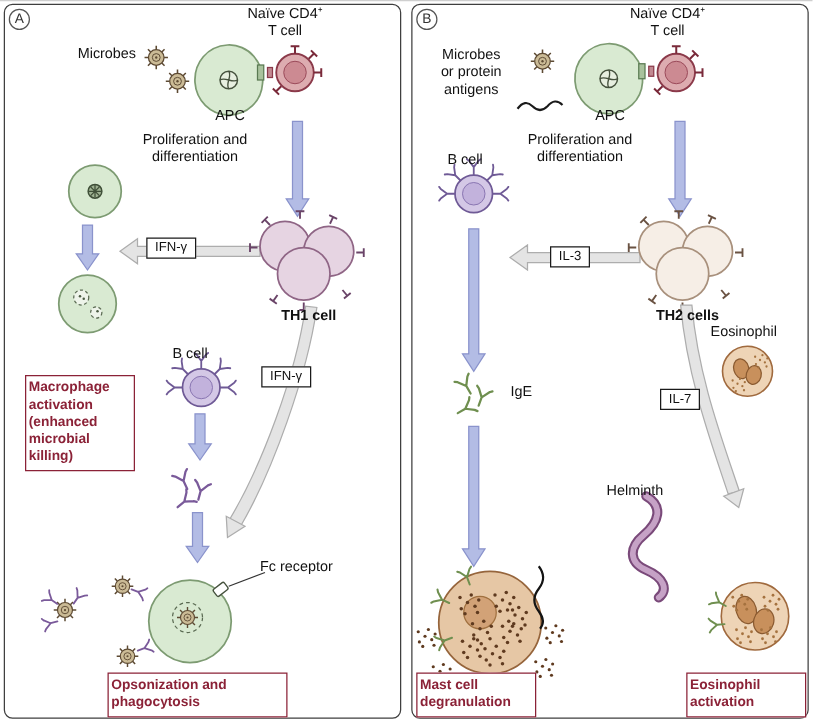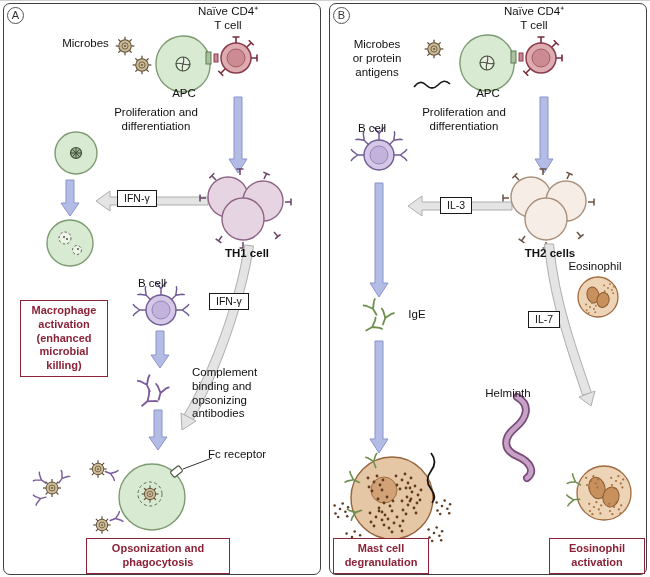--- a/index.html
+++ b/index.html
@@ -7,21 +7,21 @@
   #fig{position:relative;width:650px;height:577px;background:#fff;border-top:1px solid #cfcfcf;overflow:hidden}
   .panel{position:absolute;top:2px;width:318px;height:572px;border:1.3px solid #3f3f3f;border-radius:7px;background:#fff}
   #panelA{left:3px}
   #panelB{left:329px}
   svg.layer{position:absolute;left:0;top:0}
   .lbl{position:absolute;font-size:11.5px;line-height:1.2;color:#111;text-align:center}
   .left{text-align:left}
   .b{font-weight:bold}
   .badge{position:absolute;width:17px;height:17px;border:1.2px solid #555;border-radius:50%;font-size:11px;line-height:15px;text-align:center;color:#333;background:#fff}
   .cyt{position:absolute;border:1.2px solid #1a1a1a;background:#fff;font-size:10.5px;line-height:1.25;padding:1px 6px;color:#111}
-  .redbox{position:absolute;border:1.6px solid #8b2237;background:#fff;color:#8b2237;font-weight:bold;font-size:11px;line-height:1.25;text-align:center;padding:3px 2px}
+  .redbox{position:absolute;border:1.6px solid #8b2237;background:#fff;color:#8b2237;font-weight:bold;font-size:11px;line-height:1.25;text-align:left;padding:3px 2px}
   
   .th1{fill:#e6d4e2;stroke:#8f6585;stroke-width:1.4}
   .th2{fill:#f6eee6;stroke:#a8907c;stroke-width:1.4}
   .mac{fill:#d9ead2;stroke:#7d9b72;stroke-width:1.4}
   .bcellc{fill:#d4c8e6;stroke:#6f5a96;stroke-width:1.4}
   .eos{fill:#eed4b6;stroke:#a06a3e;stroke-width:1.3}
   .mast{fill:#e6c7a5;stroke:#96653c;stroke-width:1.4}
   .barrow{fill:#b3bce5;stroke:#8a93cc;stroke-width:1}
   .garrow{fill:#e4e4e4;stroke:#adadad;stroke-width:1}
   .tr-red{stroke:#7a2a3a;stroke-width:1.6;fill:none}
@@ -297,21 +297,20 @@
 
   <div class="lbl" style="left:194px;top:4px;width:68px">Naïve CD4⁺ T cell</div>
   <div class="lbl" style="left:58px;top:36px;width:55px">Microbes</div>
   <div class="lbl" style="left:166px;top:86px;width:36px">APC</div>
   <div class="lbl" style="left:100px;top:105px;width:112px">Proliferation and differentiation</div>
   <div class="cyt" style="left:117px;top:189px">IFN-γ</div>
   <div class="lbl b" style="left:212px;top:246px;width:70px">TH1 cell</div>
   <div class="lbl" style="left:130px;top:276px;width:44px">B cell</div>
   <div class="cyt" style="left:209px;top:292px">IFN-γ</div>
   <div class="redbox" style="left:20px;top:299px;width:88px">Macrophage activation (enhanced microbial killing)</div>
-  <div class="lbl left" style="left:192px;top:365px;width:72px">Complement binding and opsonizing antibodies</div>
   <div class="lbl left" style="left:208px;top:447px;width:70px">Fc receptor</div>
   <div class="redbox" style="left:86px;top:537px;width:144px">Opsonization and phagocytosis</div>
 
   <div class="lbl" style="left:500px;top:4px;width:68px">Naïve CD4⁺ T cell</div>
   <div class="lbl" style="left:348px;top:37px;width:58px">Microbes or protein antigens</div>
   <div class="lbl" style="left:470px;top:86px;width:36px">APC</div>
   <div class="lbl" style="left:408px;top:105px;width:112px">Proliferation and differentiation</div>
   <div class="lbl" style="left:350px;top:121px;width:44px">B cell</div>
   <div class="cyt" style="left:440px;top:196px">IL-3</div>
   <div class="lbl b" style="left:515px;top:246px;width:70px">TH2 cells</div>

